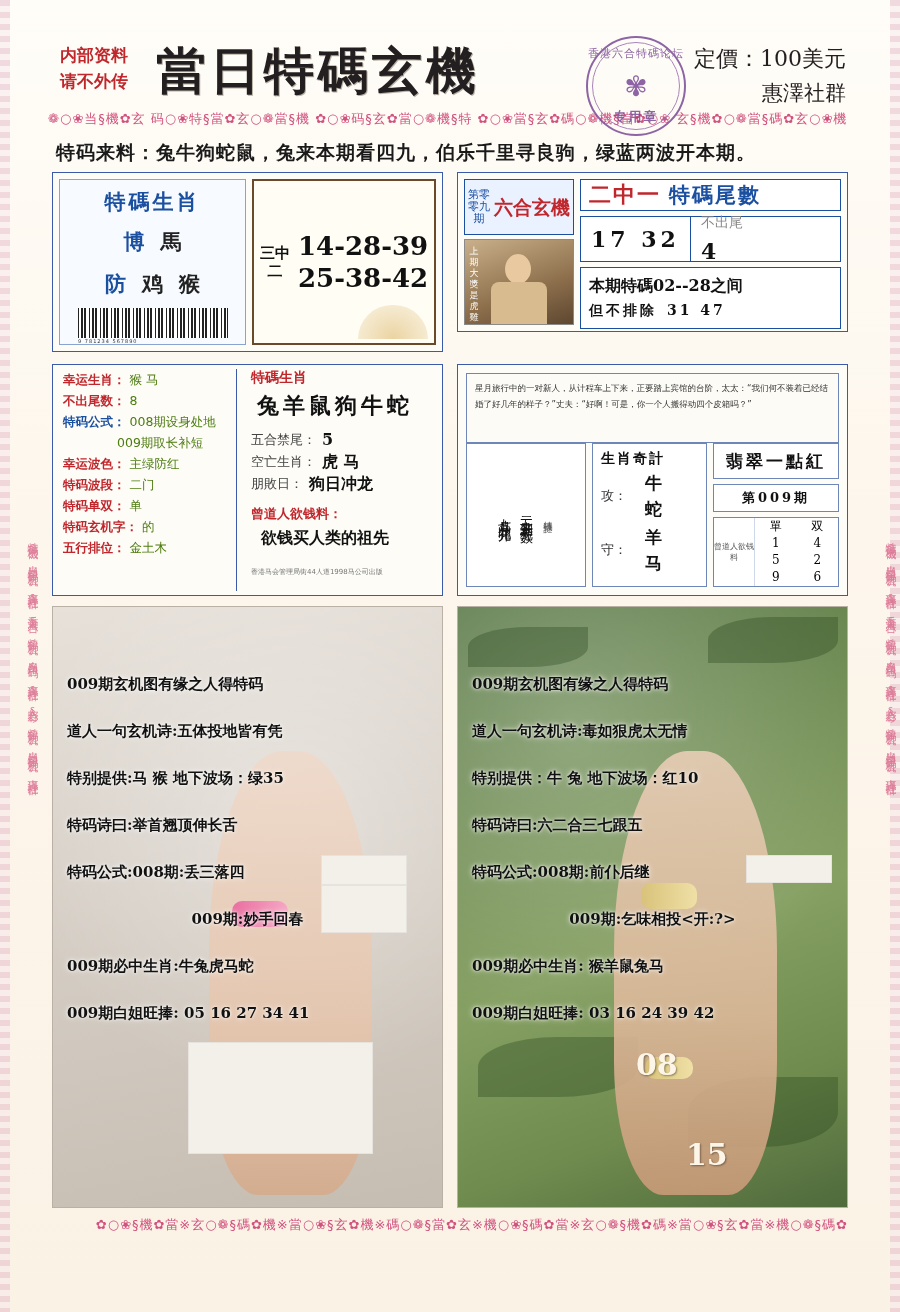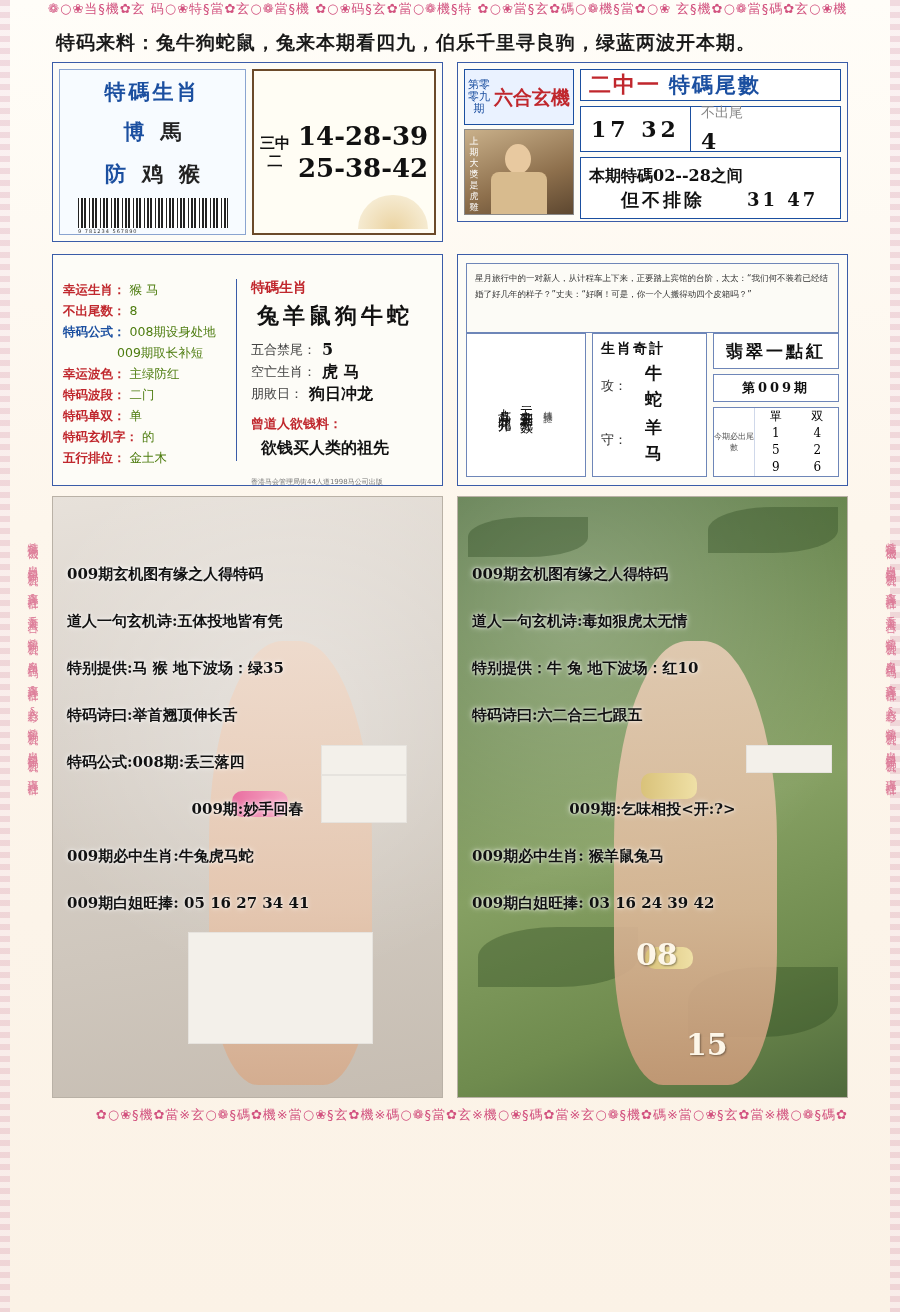--- a/index.html
+++ b/index.html
@@ -179,24 +179,24 @@
   .tr-mid .nums2{font-family:"DejaVu Serif",serif;font-size:22px;font-weight:bold;color:#111;padding:0 10px;letter-spacing:4px;}
   .tr-mid .sep{width:1px;height:100%;background:#1b4fa0;}
   .tr-mid .tail{display:flex;align-items:baseline;gap:6px;padding:0 10px;flex-direction:column;}
   .tr-mid .tail .g{font-size:14px;color:#888;}
   .tr-mid .tail .v{font-family:"DejaVu Serif",serif;font-size:22px;font-weight:bold;color:#111;}
   .tr-bot{
     flex:1;border:1px solid #1b4fa0;background:#fff;padding:6px 8px;
     font-family:"DejaVu Serif",serif;font-size:16px;color:#111;line-height:24px;font-weight:bold;
   }
   .tr-bot .r2{display:flex;gap:10px;align-items:baseline;}
-  .tr-bot .r2 .nm{font-size:18px;letter-spacing:3px;margin-left:32px;}
-
-  
-  .bl-card{height:232px;padding:24px 10px;display:flex;gap:8px;}
+  .tr-bot .r2 .nm{font-size:14px;letter-spacing:3px;}
+
+  
+  .bl-card{height:232px;padding:4px 10px;display:flex;gap:8px;}
   .bl-left{width:165px;font-size:12.5px;color:#111;line-height:21px;}
   .bl-left .ln{display:flex;gap:4px;}
   .bl-left .k{color:#c0272d;font-weight:bold;white-space:nowrap;}
   .bl-left .k.blu{color:#1b4fa0;}
   .bl-left .v{color:#4d7c0f;}
   .bl-vline{width:1px;background:#3a5ca8;}
   .bl-right{flex:1;padding-left:6px;font-size:13px;color:#111;}
   .bl-right .hd{font-family:"DejaVu Serif",serif;font-size:14px;font-weight:bold;color:#c0272d;margin-bottom:4px;}
   .bl-right .big{font-family:"DejaVu Serif",serif;font-size:22px;font-weight:bold;color:#111;letter-spacing:4px;margin:2px 0 8px 6px;}
   .bl-right .kv{display:flex;gap:6px;line-height:22px;font-size:13px;}
@@ -297,20 +297,39 @@
 
 <div class="page">
 
   <div class="edge-strip l"></div>
   <div class="edge-strip r"></div>
   <div class="side-border left">特碼玄機§当日特码玄机§惠泽社群§香港六合§特码玄机§当日特码§惠泽社群§六合彩§特码玄机§当日特码玄机§惠泽社群</div>
   <div class="side-border right">特碼玄機§当日特码玄机§惠泽社群§香港六合§特码玄机§当日特码§惠泽社群§六合彩§特码玄机§当日特码玄机§惠泽社群</div>
 
   <div class="content">
 
+    <div class="header">
+      <div class="hdr-left">
+        <div>内部资料</div>
+        <div>请不外传</div>
+      </div>
+      <div class="hdr-title">當日特碼玄機</div>
+
+      <div class="seal">
+        <div class="seal-ring"></div>
+        <div class="seal-top">香港六合特碼论坛</div>
+        <div class="seal-star">✾</div>
+        <div class="seal-bot">专用章</div>
+      </div>
+
+      <div class="hdr-price">
+        <div>定價：100美元</div>
+        <div class="site">惠澤社群</div>
+      </div>
+    </div>
 
     <div class="divider-band">❁○❀当§機✿玄 码○❀特§當✿玄○❁當§機 ✿○❀码§玄✿當○❁機§特 ✿○❀當§玄✿碼○❁機§當✿○❀ 玄§機✿○❁當§碼✿玄○❀機 §當✿○❁玄§機✿碼○❀當§機✿</div>
 
     <div class="lead">特码来料：兔牛狗蛇鼠，兔来本期看四九，伯乐千里寻良驹，绿蓝两波开本期。</div>
 
     <div class="row">
 
       <div class="col">
         <div class="box tl-card">
           <div class="tl-left">
@@ -458,21 +477,21 @@
               <div class="zr">
                 <span class="lb">守：</span>
                 <span class="an">羊    马</span>
               </div>
             </div>
             <div style="width:126px;display:flex;flex-direction:column;gap:5px;">
               <div class="br-right-title">翡翠一點紅</div>
               <div class="br-right-title" style="height:26px;font-size:13px;">第009期</div>
               <div class="br-b3" style="width:auto;flex:1;">
                 <div class="bd">
-                  <div class="lbl">今期必出尾數</div>
+                  <div class="lbl">曾道人欲钱料</div>
                   <div class="tb">
                     <div class="tr">
                       <span>單</span>
                       <span>双</span>
                     </div>
                     <div class="tr">
                       <span>1</span>
                       <span>4</span>
                     </div>
                     <div class="tr">
@@ -515,20 +534,21 @@
         <div class="leaf" style="left:250px;top:10px;width:130px;height:46px;"></div>
         <div class="leaf" style="left:20px;top:430px;width:160px;height:60px;"></div>
         <div class="leaf" style="left:230px;top:470px;width:150px;height:70px;"></div>
         <div class="figure"></div>
         <div class="swim g" style="left:47%;top:46%;"></div>
         <div class="swim g" style="left:48%;top:75%;width:48px;height:22px;"></div>
         <div class="ptext" style="top:68px;">009期玄机图有缘之人得特码</div>
         <div class="ptext" style="top:115px;">道人一句玄机诗:毒如狠虎太无情</div>
         <div class="ptext" style="top:162px;">特别提供：牛    兔   地下波场：红10</div>
         <div class="ptext" style="top:209px;">特码诗曰:六二合三七跟五</div>
+        <div class="ptext" style="top:256px;">特码公式:008期:前仆后继</div>
         <div class="ptext center" style="top:303px;">009期:乞味相投&lt;开:?&gt;</div>
         <div class="ptext" style="top:350px;">009期必中生肖: 猴羊鼠兔马</div>
         <div class="ptext" style="top:397px;">009期白姐旺捧: 03  16  24  39  42</div>
         <div class="censor" style="left:288px;top:248px;width:86px;height:28px;"></div>
         <div class="bignum" style="left:178px;top:440px;">08</div>
         <div class="bignum" style="left:228px;top:530px;">15</div>
       </div>
     </div>
 
     <div class="bottom-band">✿○❀§機✿當※玄○❁§碼✿機※當○❀§玄✿機※碼○❁§當✿玄※機○❀§碼✿當※玄○❁§機✿碼※當○❀§玄✿當※機○❁§碼✿</div>

